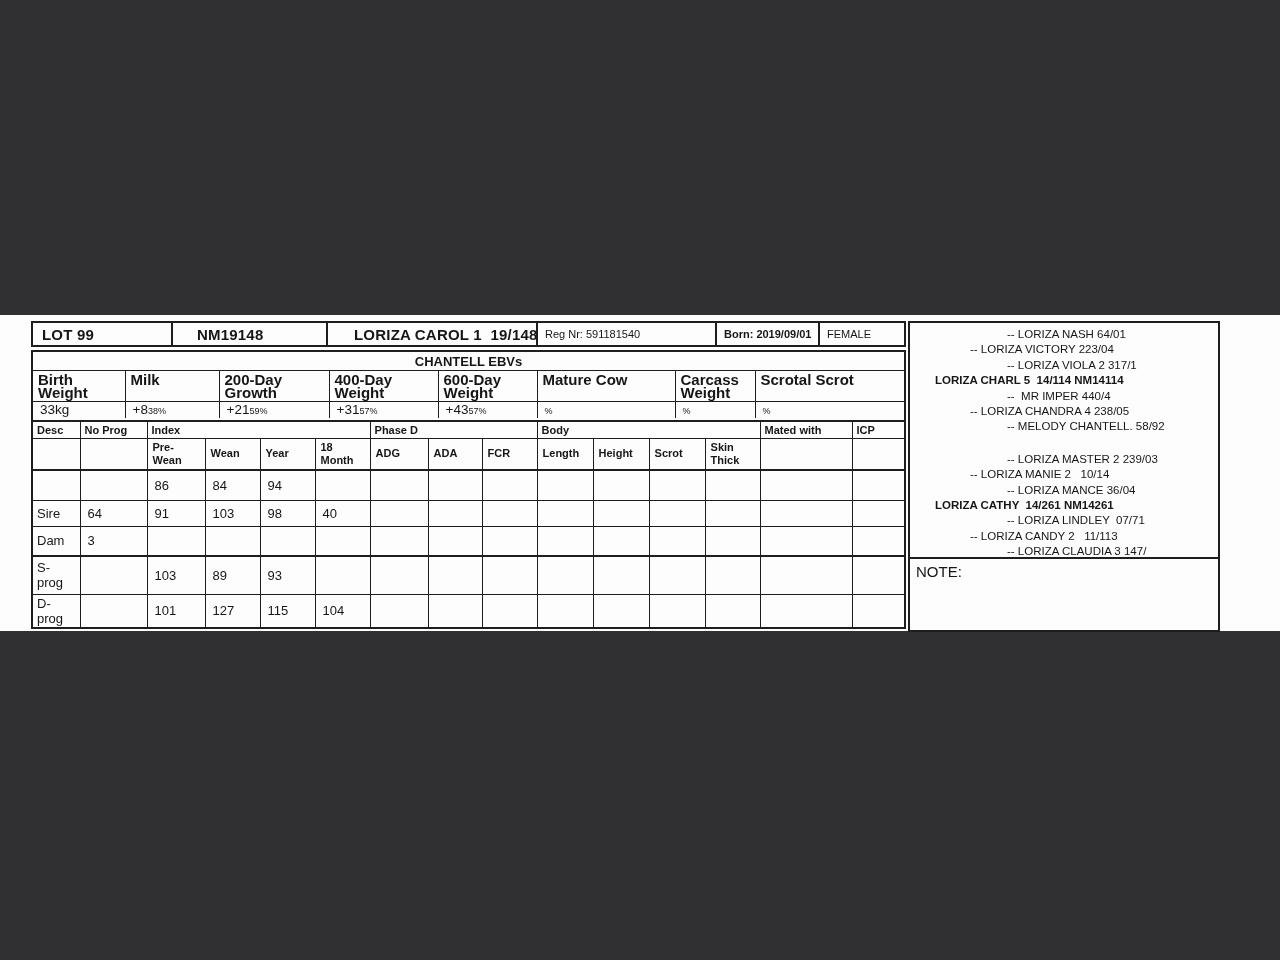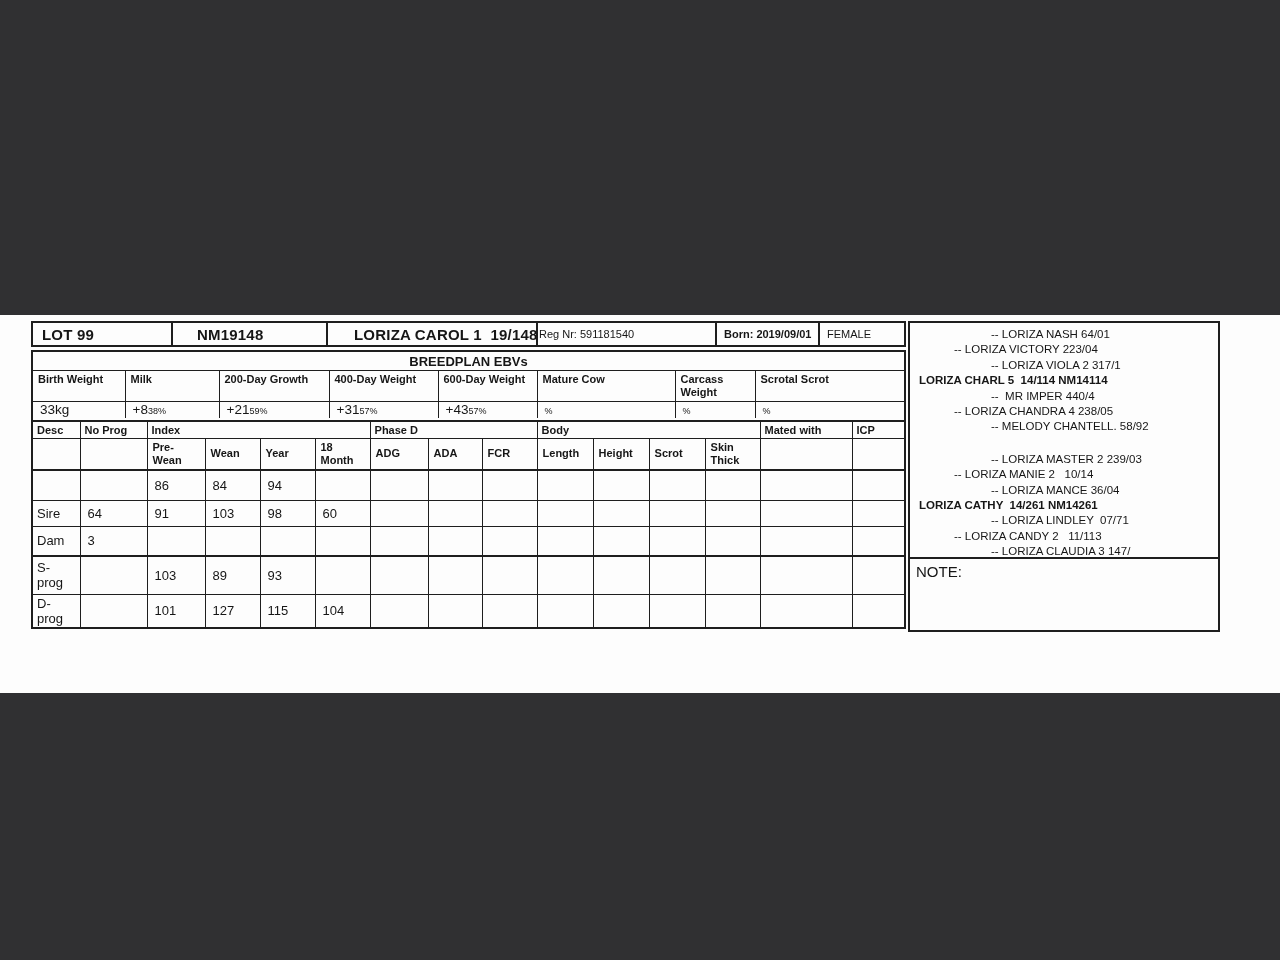--- a/index.html
+++ b/index.html
@@ -9,69 +9,69 @@
     --text:#161616;
   }
   *{margin:0;padding:0;box-sizing:border-box;}
   html,body{width:1280px;height:960px;overflow:hidden;}
   body{
     background:var(--page-bg);
     font-family:"Liberation Sans","DejaVu Sans",sans-serif;
     color:var(--text);
   }
   .page{position:relative;width:1280px;height:960px;background:var(--page-bg);}
-  .paper{position:absolute;left:0;top:315px;width:1280px;height:378px;background:var(--paper);}
+  .paper{position:absolute;left:0;top:315px;width:1280px;height:316px;background:var(--paper);}
 
   
   .doc{position:absolute;left:31px;top:6px;width:875px;}
   .lot-row{display:flex;}
   .lc{height:26px;border:2px solid var(--line);display:flex;align-items:center;background:var(--paper);}
   .lc + .lc{margin-left:-2px;}
   .lc.bold{font-weight:bold;font-size:15px;letter-spacing:.2px;}
   .lc.sm{font-size:11px;}
   .lc0{width:142px;padding-left:9px;}
   .lc1{width:157px;padding-left:24px;}
   .lc2{width:212px;padding-left:26px;white-space:pre;}
-  .lc3{width:181px;padding-left:1px;}
+  .lc3{width:181px;padding-left:7px;}
   .lc4{width:105px;padding-left:7px;font-weight:bold;}
   .lc5{width:88px;padding-left:7px;}
 
   .main-box{margin-top:3px;border:2px solid var(--line);width:875px;background:var(--paper);}
   .title-row{height:19px;border-bottom:1px solid var(--line);display:flex;align-items:center;justify-content:center;
     font-weight:bold;font-size:13px;}
   table{border-collapse:collapse;table-layout:fixed;width:871px;}
   td{overflow:hidden;}
   .pre{white-space:pre-line;}
 
   .ebv-table td{border:1px solid var(--line);}
   .ebv-table td:first-child{border-left:none;}
   .ebv-table td:last-child{border-right:none;}
   .ebv-table tr:first-child td{border-top:none;}
-  .ebv-h{height:30px;vertical-align:top;padding:2px 3px 0 5px;font-weight:bold;font-size:11px;line-height:13px;}
+  .ebv-h{height:30px;vertical-align:top;padding:2px 3px 0 5px;font-weight:bold;font-size:15px;line-height:13px;}
   .ebv-v{height:17px;vertical-align:middle;padding-left:7px;font-size:13.5px;}
   .ebv-v .val{font-size:13.5px;}
   .ebv-v .sub{font-size:9px;}
   .ebv-table tr:last-child td{border-bottom:none;}
 
   .prog-table{margin-top:2px;border-top:2px solid var(--line);}
   .prog-table td{border:1px solid var(--line);vertical-align:middle;}
   .prog-table td:first-child{border-left:none;}
   .prog-table td:last-child{border-right:none;}
   .prog-table tr:first-child td{border-top:none;}
   .prog-table tr:last-child td{border-bottom:none;}
   .prog-table tr.tt td{border-top-width:2px;}
   .g{height:17px;font-weight:bold;font-size:11px;padding-left:4px;}
   .s{font-weight:bold;font-size:11px;padding-left:5px;line-height:13px;}
   .d{font-size:13px;padding-left:7px;line-height:15px;}
   .desc{padding-left:4px;}
 
   
   .ped-box{position:absolute;left:908px;top:6px;width:312px;height:311px;border:2px solid var(--line);
     background:var(--paper);display:flex;flex-direction:column;}
-  .ped-lines{height:236px;border-bottom:2px solid var(--line);padding-top:4px;}
+  .ped-lines{height:236px;border-bottom:2px solid var(--line);padding-top:4px;padding-left:16px;}
   .ped-line{font-size:11.5px;line-height:15.4px;white-space:pre;}
   .ped-line.bold{font-weight:bold;}
   .lvl1{padding-left:9px;}
   .lvl2{padding-left:44px;}
   .lvl3{padding-left:81px;}
   .ped-spacer{height:17px;}
   .note-box{flex:1;padding:4px 6px;font-size:15px;}
 </style>
 </head>
 <body>
@@ -83,21 +83,21 @@
       <div class="lot-row">
         <div class="lc lc0 bold">LOT 99</div>
         <div class="lc lc1 bold">NM19148</div>
         <div class="lc lc2 bold">LORIZA CAROL 1  19/148</div>
         <div class="lc lc3 sm">Reg Nr: 591181540</div>
         <div class="lc lc4 sm">Born: 2019/09/01</div>
         <div class="lc lc5 sm">FEMALE</div>
       </div>
 
       <div class="main-box">
-        <div class="title-row">BREEDPLAN EBVs</div>
+        <div class="title-row">CHANTELL EBVs</div>
 
         <table class="ebv-table">
           <colgroup id="ebv-cols">
               <col style="width: 92px;">
               <col style="width: 94px;">
               <col style="width: 110px;">
               <col style="width: 109px;">
               <col style="width: 99px;">
               <col style="width: 138px;">
               <col style="width: 80px;">
@@ -192,21 +192,21 @@
                 <td class="d"></td>
                 <td class="d"></td>
                 <td class="d"></td>
               </tr>
               <tr style="height: 26px; margin-top: 36px;">
                 <td class="d desc pre">Sire</td>
                 <td class="d">64</td>
                 <td class="d">91</td>
                 <td class="d">103</td>
                 <td class="d">98</td>
-                <td class="d">60</td>
+                <td class="d">40</td>
                 <td class="d"></td>
                 <td class="d"></td>
                 <td class="d"></td>
                 <td class="d"></td>
                 <td class="d"></td>
                 <td class="d"></td>
                 <td class="d"></td>
                 <td class="d"></td>
                 <td class="d"></td>
               </tr>

